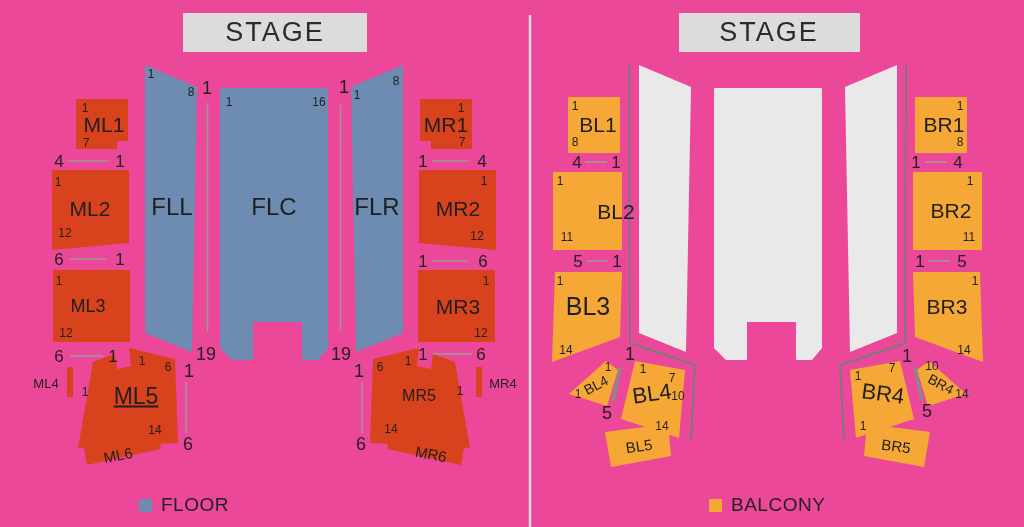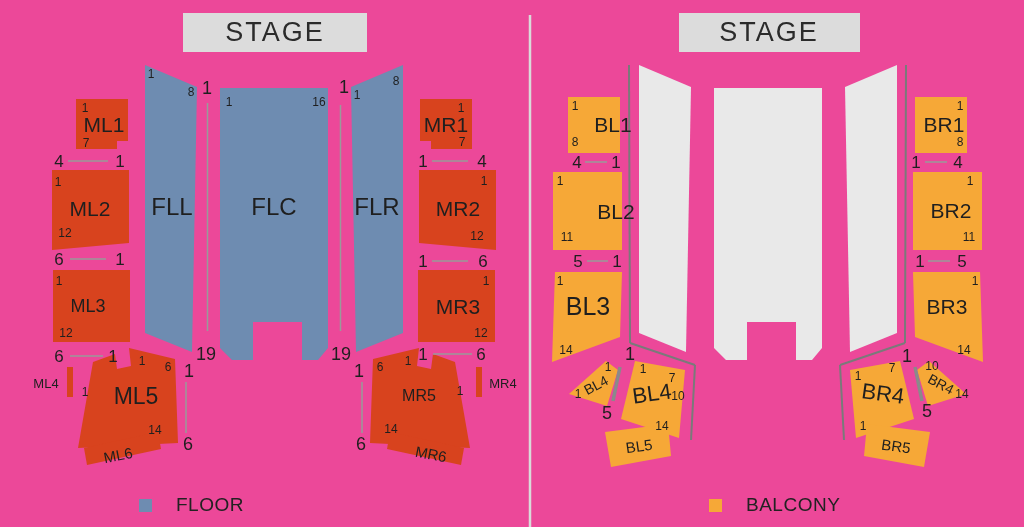--- a/index.html
+++ b/index.html
@@ -3,21 +3,21 @@
 <meta charset="utf-8">
 <style>
   html,body{margin:0;padding:0;background:#ffffff;}
   #chart{position:relative;width:1024px;height:527px;background:#ec4899;overflow:hidden;
          font-family:"Liberation Sans",sans-serif;}
   #shapes{position:absolute;left:0;top:0;}
   #overlay{position:absolute;left:0;top:0;width:1024px;height:527px;pointer-events:none;}
   .lbl{position:absolute;white-space:nowrap;line-height:1;color:#1f1f1f;}
   [data-name="stage-label"]{letter-spacing:2px;color:#2b2b2b;}
   .legend{position:absolute;display:flex;align-items:center;gap:20px;height:18px;}
-  .leg-item{display:flex;align-items:center;gap:24px;}
+  .leg-item{display:flex;align-items:center;gap:9px;}
   .leg-item .swatch{width:13px;height:13px;display:inline-block;}
   .leg-item .leg-text{font-size:19px;color:#222;letter-spacing:0.5px;}
 </style>
 </head>
 <body>
 
 <div id="chart" data-name="seating-chart">
   <svg id="shapes" width="1024" height="527" viewBox="0 0 1024 527" data-name="seating-chart-canvas">
     <g id="g0" data-name="panel-floor-mezzanine">
         <polygon points="183,13 367,13 367,52 183,52" fill="#dcdcdc" data-name="stage-left"></polygon>
@@ -81,21 +81,21 @@
   </svg>
   <div id="overlay" data-name="labels-overlay">
       <div class="lbl" data-name="stage-label" style="left: 275px; top: 32px; font-size: 27px; transform: translate(-50%, -50%);">STAGE</div>
       <div class="lbl" data-name="section-label-FLL" style="left: 172px; top: 207px; font-size: 24px; transform: translate(-50%, -50%);">FLL</div>
       <div class="lbl" data-name="section-label-FLC" style="left: 274px; top: 207px; font-size: 24px; transform: translate(-50%, -50%);">FLC</div>
       <div class="lbl" data-name="section-label-FLR" style="left: 377px; top: 207px; font-size: 24px; transform: translate(-50%, -50%);">FLR</div>
       <div class="lbl" data-name="section-label-ML1" style="left: 104px; top: 124px; font-size: 21px; transform: translate(-50%, -50%);">ML1</div>
       <div class="lbl" data-name="section-label-ML2" style="left: 90px; top: 208px; font-size: 21px; transform: translate(-50%, -50%);">ML2</div>
       <div class="lbl" data-name="section-label-ML3" style="left: 88px; top: 306px; font-size: 18px; transform: translate(-50%, -50%);">ML3</div>
       <div class="lbl" data-name="section-label-ML4" style="left: 46px; top: 383px; font-size: 13px; transform: translate(-50%, -50%);">ML4</div>
-      <div class="lbl" data-name="section-label-ML5" style="left: 136px; top: 396px; font-size: 23px; transform: translate(-50%, -50%);">ML5</div>
+      <div class="lbl" data-name="section-label-ML5" style="left: 136px; top: 396px; font-size: 23px; transform: translate(-50%, -50%); text-decoration: underline;">ML5</div>
       <div class="lbl" data-name="section-label-ML6" style="left: 118px; top: 455px; font-size: 15px; transform: translate(-50%, -50%) rotate(-11deg);">ML6</div>
       <div class="lbl" data-name="section-label-MR1" style="left: 446px; top: 124px; font-size: 21px; transform: translate(-50%, -50%);">MR1</div>
       <div class="lbl" data-name="section-label-MR2" style="left: 458px; top: 208px; font-size: 21px; transform: translate(-50%, -50%);">MR2</div>
       <div class="lbl" data-name="section-label-MR3" style="left: 458px; top: 306px; font-size: 21px; transform: translate(-50%, -50%);">MR3</div>
       <div class="lbl" data-name="section-label-MR4" style="left: 503px; top: 383px; font-size: 13px; transform: translate(-50%, -50%);">MR4</div>
       <div class="lbl" data-name="section-label-MR5" style="left: 419px; top: 396px; font-size: 16px; transform: translate(-50%, -50%);">MR5</div>
       <div class="lbl" data-name="section-label-MR6" style="left: 431px; top: 454px; font-size: 15px; transform: translate(-50%, -50%) rotate(11deg);">MR6</div>
       <div class="lbl" data-name="seat-num" style="left: 151px; top: 74px; font-size: 12px; transform: translate(-50%, -50%);">1</div>
       <div class="lbl" data-name="seat-num" style="left: 191px; top: 92px; font-size: 12px; transform: translate(-50%, -50%);">8</div>
       <div class="lbl" data-name="seat-num" style="left: 229px; top: 102px; font-size: 12px; transform: translate(-50%, -50%);">1</div>
@@ -136,21 +136,21 @@
       <div class="lbl" data-name="row-num" style="left: 482px; top: 161px; font-size: 17px; transform: translate(-50%, -50%);">4</div>
       <div class="lbl" data-name="row-num" style="left: 59px; top: 259px; font-size: 17px; transform: translate(-50%, -50%);">6</div>
       <div class="lbl" data-name="row-num" style="left: 120px; top: 259px; font-size: 17px; transform: translate(-50%, -50%);">1</div>
       <div class="lbl" data-name="row-num" style="left: 423px; top: 261px; font-size: 17px; transform: translate(-50%, -50%);">1</div>
       <div class="lbl" data-name="row-num" style="left: 483px; top: 261px; font-size: 17px; transform: translate(-50%, -50%);">6</div>
       <div class="lbl" data-name="row-num" style="left: 59px; top: 356px; font-size: 17px; transform: translate(-50%, -50%);">6</div>
       <div class="lbl" data-name="row-num" style="left: 113px; top: 356px; font-size: 17px; transform: translate(-50%, -50%);">1</div>
       <div class="lbl" data-name="row-num" style="left: 423px; top: 354px; font-size: 17px; transform: translate(-50%, -50%);">1</div>
       <div class="lbl" data-name="row-num" style="left: 481px; top: 354px; font-size: 17px; transform: translate(-50%, -50%);">6</div>
       <div class="lbl" data-name="stage-label" style="left: 769px; top: 32px; font-size: 27px; transform: translate(-50%, -50%);">STAGE</div>
-      <div class="lbl" data-name="section-label-BL1" style="left: 613px; top: 124px; font-size: 21px; transform: translate(-50%, -50%);">BL1</div>
+      <div class="lbl" data-name="section-label-BL1" style="left: 598px; top: 124px; font-size: 21px; transform: translate(-50%, -50%);">BL1</div>
       <div class="lbl" data-name="section-label-BL2" style="left: 592px; top: 211px; font-size: 21px; transform: translate(-50%, -50%); margin-left: 24px;">BL2</div>
       <div class="lbl" data-name="section-label-BL3" style="left: 588px; top: 306px; font-size: 25px; transform: translate(-50%, -50%);">BL3</div>
       <div class="lbl" data-name="section-label-BL4-small" style="left: 596px; top: 385px; font-size: 14px; transform: translate(-50%, -50%) rotate(-28deg);">BL4</div>
       <div class="lbl" data-name="section-label-BL4" style="left: 652px; top: 394px; font-size: 22px; transform: translate(-50%, -50%) rotate(-8deg);">BL4</div>
       <div class="lbl" data-name="section-label-BL5" style="left: 639px; top: 446px; font-size: 15px; transform: translate(-50%, -50%) rotate(-8deg);">BL5</div>
       <div class="lbl" data-name="section-label-BR1" style="left: 944px; top: 124px; font-size: 21px; transform: translate(-50%, -50%);">BR1</div>
       <div class="lbl" data-name="section-label-BR2" style="left: 951px; top: 210px; font-size: 21px; transform: translate(-50%, -50%);">BR2</div>
       <div class="lbl" data-name="section-label-BR3" style="left: 947px; top: 306px; font-size: 21px; transform: translate(-50%, -50%);">BR3</div>
       <div class="lbl" data-name="section-label-BR4-small" style="left: 941px; top: 384px; font-size: 14px; transform: translate(-50%, -50%) rotate(28deg);">BR4</div>
       <div class="lbl" data-name="section-label-BR4" style="left: 883px; top: 394px; font-size: 22px; transform: translate(-50%, -50%) rotate(8deg);">BR4</div>

